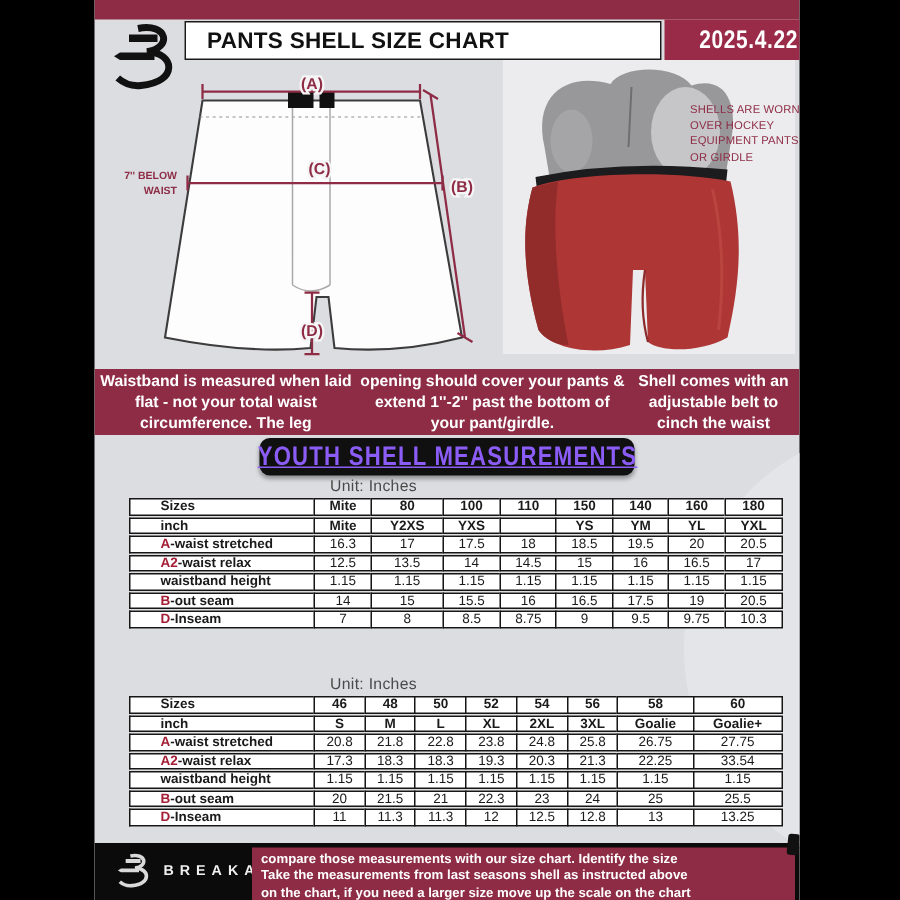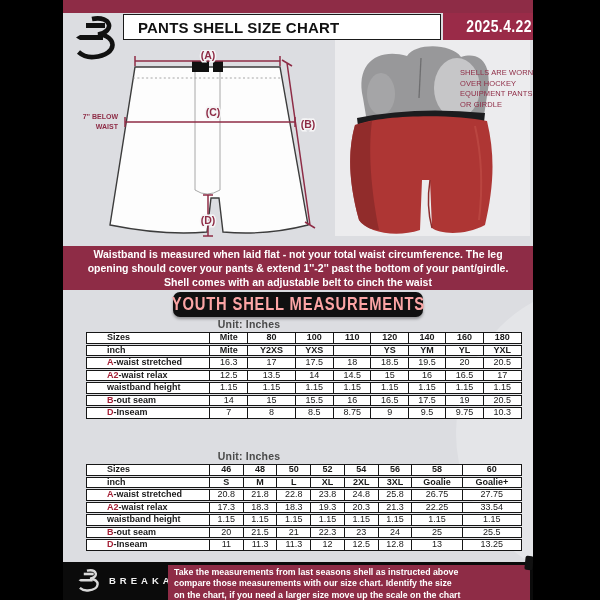--- a/index.html
+++ b/index.html
@@ -19,30 +19,30 @@
   .condensed{display:inline-block;transform:scaleX(.82);transform-origin:center;
              font-weight:700;letter-spacing:1px;white-space:nowrap;}
   .date-box .condensed{font-size:17px;letter-spacing:.5px;}
 
   .diagram-svg{position:absolute;left:17px;top:50px;}
   .photo-svg{position:absolute;left:272px;top:40px;}
   .caption{position:absolute;left:385px;top:68px;width:80px;font-size:7.5px;font-weight:400;
            color:#8e2c46;line-height:1.4;letter-spacing:.1px;margin-left:12px;}
 
   .banner{position:absolute;left:0;top:246px;width:470px;height:44px;background:#8e2c46;
-          display:flex;flex-direction:column;align-items:center;justify-content:center;
+          display:flex;align-items:center;justify-content:center;
           color:#fff;font-size:10.5px;font-weight:700;line-height:1.34;text-align:center;}
 
   .pill{position:absolute;left:110px;width:250px;height:25px;background:#101010;border-radius:7px;
-        display:flex;align-items:center;justify-content:center;color:#fca5a5;
-        box-shadow:0 2px 3px rgba(0,0,0,.35);}
+        display:flex;align-items:center;justify-content:center;color:#8b5cf6;
+        box-shadow:0 2px 3px rgba(0,0,0,.35);text-decoration:underline;}
   .pill .condensed{font-size:18px;}
   .pill-youth{top:292px;} .pill-adult{top:424px;}
   .unit{position:absolute;left:0;width:372px;text-align:center;color:#4a4a4a;
-        font-size:10.5px;font-weight:700;letter-spacing:.2px;}
+        font-size:10.5px;font-weight:400;letter-spacing:.2px;}
   .unit-youth{top:318px;} .unit-adult{top:450px;}
 
   .twrap{position:absolute;left:11px;width:448px;}
   .twrap-youth{top:331px;} .twrap-adult{top:463px;}
   table.mtable{border-collapse:separate;border-spacing:0 1px;width:100%;padding-left:12px;}
   .mtable td{background:#fff;border-top:1.5px solid #161616;border-bottom:1.5px solid #161616;
              border-left:1px solid #161616;text-align:center;font-size:9px;color:#1a1a1a;
              height:9.5px;line-height:9.5px;padding:0 1px;}
   .mtable td:last-child{border-right:1.5px solid #161616;}
   .mtable td:first-child{border-left:1.5px solid #161616;text-align:left;padding-left:20px;
@@ -143,21 +143,21 @@
       <div class="unit unit-youth">Unit: Inches</div>
       <div class="twrap twrap-youth">
         <table class="mtable">
           <tbody id="youth-tbody">
               <tr class="hdr">
                 <td>Sizes</td>
                 <td>Mite</td>
                 <td>80</td>
                 <td>100</td>
                 <td>110</td>
-                <td>120</td>
+                <td>150</td>
                 <td>140</td>
                 <td>160</td>
                 <td>180</td>
               </tr>
               <tr class="hdr">
                 <td>inch</td>
                 <td>Mite</td>
                 <td>Y2XS</td>
                 <td>YXS</td>
                 <td></td>
@@ -313,22 +313,22 @@
       <div class="footer">
         <div class="f-brandrow">
           <svg width="24" height="24" viewBox="0 0 46 46">
             <path d="M13 9 H32 V14 H13 Z" fill="#d9d9d9"></path>
             <path d="M3 23.5 L7 21 H30 V26 H7 Z" fill="#d9d9d9"></path>
             <path d="M19 5 C39 1 42 18 25 20.5 C44 21 46 41 21 43 C15 43.6 10 42 5.5 38" fill="none" stroke="#d9d9d9" stroke-width="4.6"></path>
           </svg>
           <span class="f-brand">BREAKAWAY</span>
         </div>
         <div class="f-note">
+          <div>compare those measurements  with our size chart. Identify the size</div>
           <div>Take the measurements from last seasons shell as instructed above</div>
-          <div>compare those measurements  with our size chart. Identify the size</div>
           <div>on the chart, if you need a larger size move up the scale on the chart</div>
         </div>
         <div class="pin"></div>
       </div>
 
     </div>
   </div>
 </div>
 
 </body></html>

